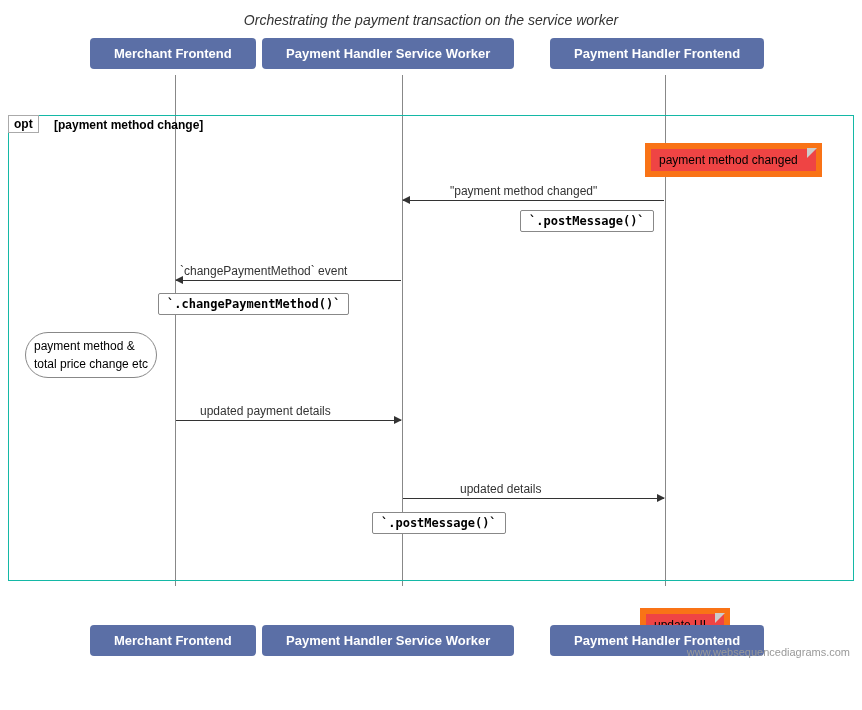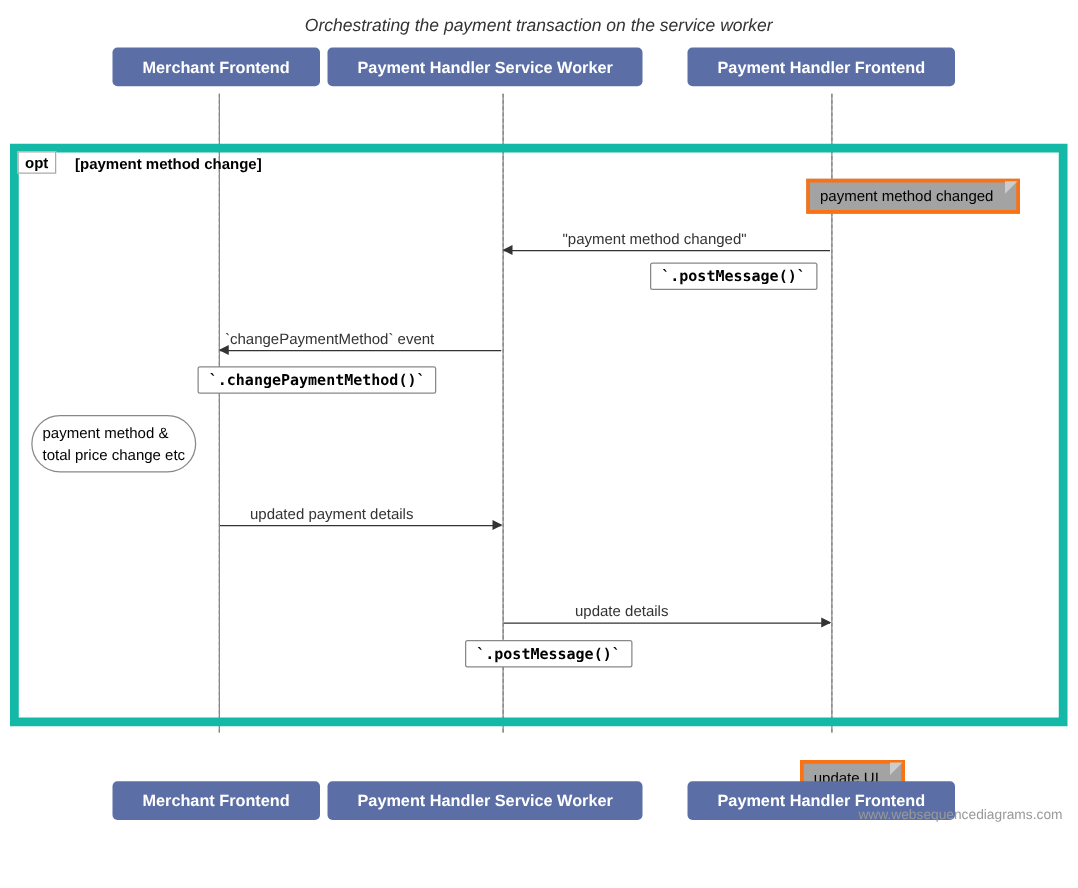--- a/index.html
+++ b/index.html
@@ -50,21 +50,21 @@
       border-left: 1px dashed #888;
     }
 
     
     .opt-frame {
       position: absolute;
       top: 115px;
       left: 8px;
       right: 8px;
       bottom: 85px;
-      border: 7px solid #14b8a6;
+      border: 1px solid #14b8a6;
     }
 
     .opt-label {
       position: absolute;
       top: -1px;
       left: -1px;
       background: #fff;
       border: 1px solid #aaa;
       padding: 1px 5px;
       font-size: 12px;
@@ -128,22 +128,22 @@
       position: absolute;
       background: #fff;
       border: 1px solid #888;
       padding: 4px 8px;
       font-size: 12px;
       white-space: nowrap;
     }
 
     .note-box-folded {
       position: absolute;
-      background: #a3a3a3;
-      border: 3px solid #f97316;
+      background: #ef4444;
+      border: 6px solid #f97316;
       padding: 4px 8px;
       font-size: 12px;
       white-space: nowrap;
     }
 
     .note-box-folded::before {
       content: '';
       position: absolute;
       top: -1px;
       right: -1px;
@@ -214,21 +214,21 @@
   </div>
 
   <div class="arrow" style="left:176px; top:420px; width:225px;"></div>
   <div class="arrow-label" style="left:200px; top:404px;">
     <span>updated payment details</span>
   </div>
 
 
   <div class="arrow" style="left:403px; top:498px; width:261px;"></div>
   <div class="arrow-label" style="left:460px; top:482px;">
-    <span>update details</span>
+    <span>updated details</span>
   </div>
 
   <div class="method-box" style="left:372px; top:512px;">
     <span>`.postMessage()`</span>
   </div>
 
   <div class="note-box-folded" style="left:640px; top:573px; padding-right:18px;margin-top:35px;">
     <span>update UI</span>
   </div>
 

